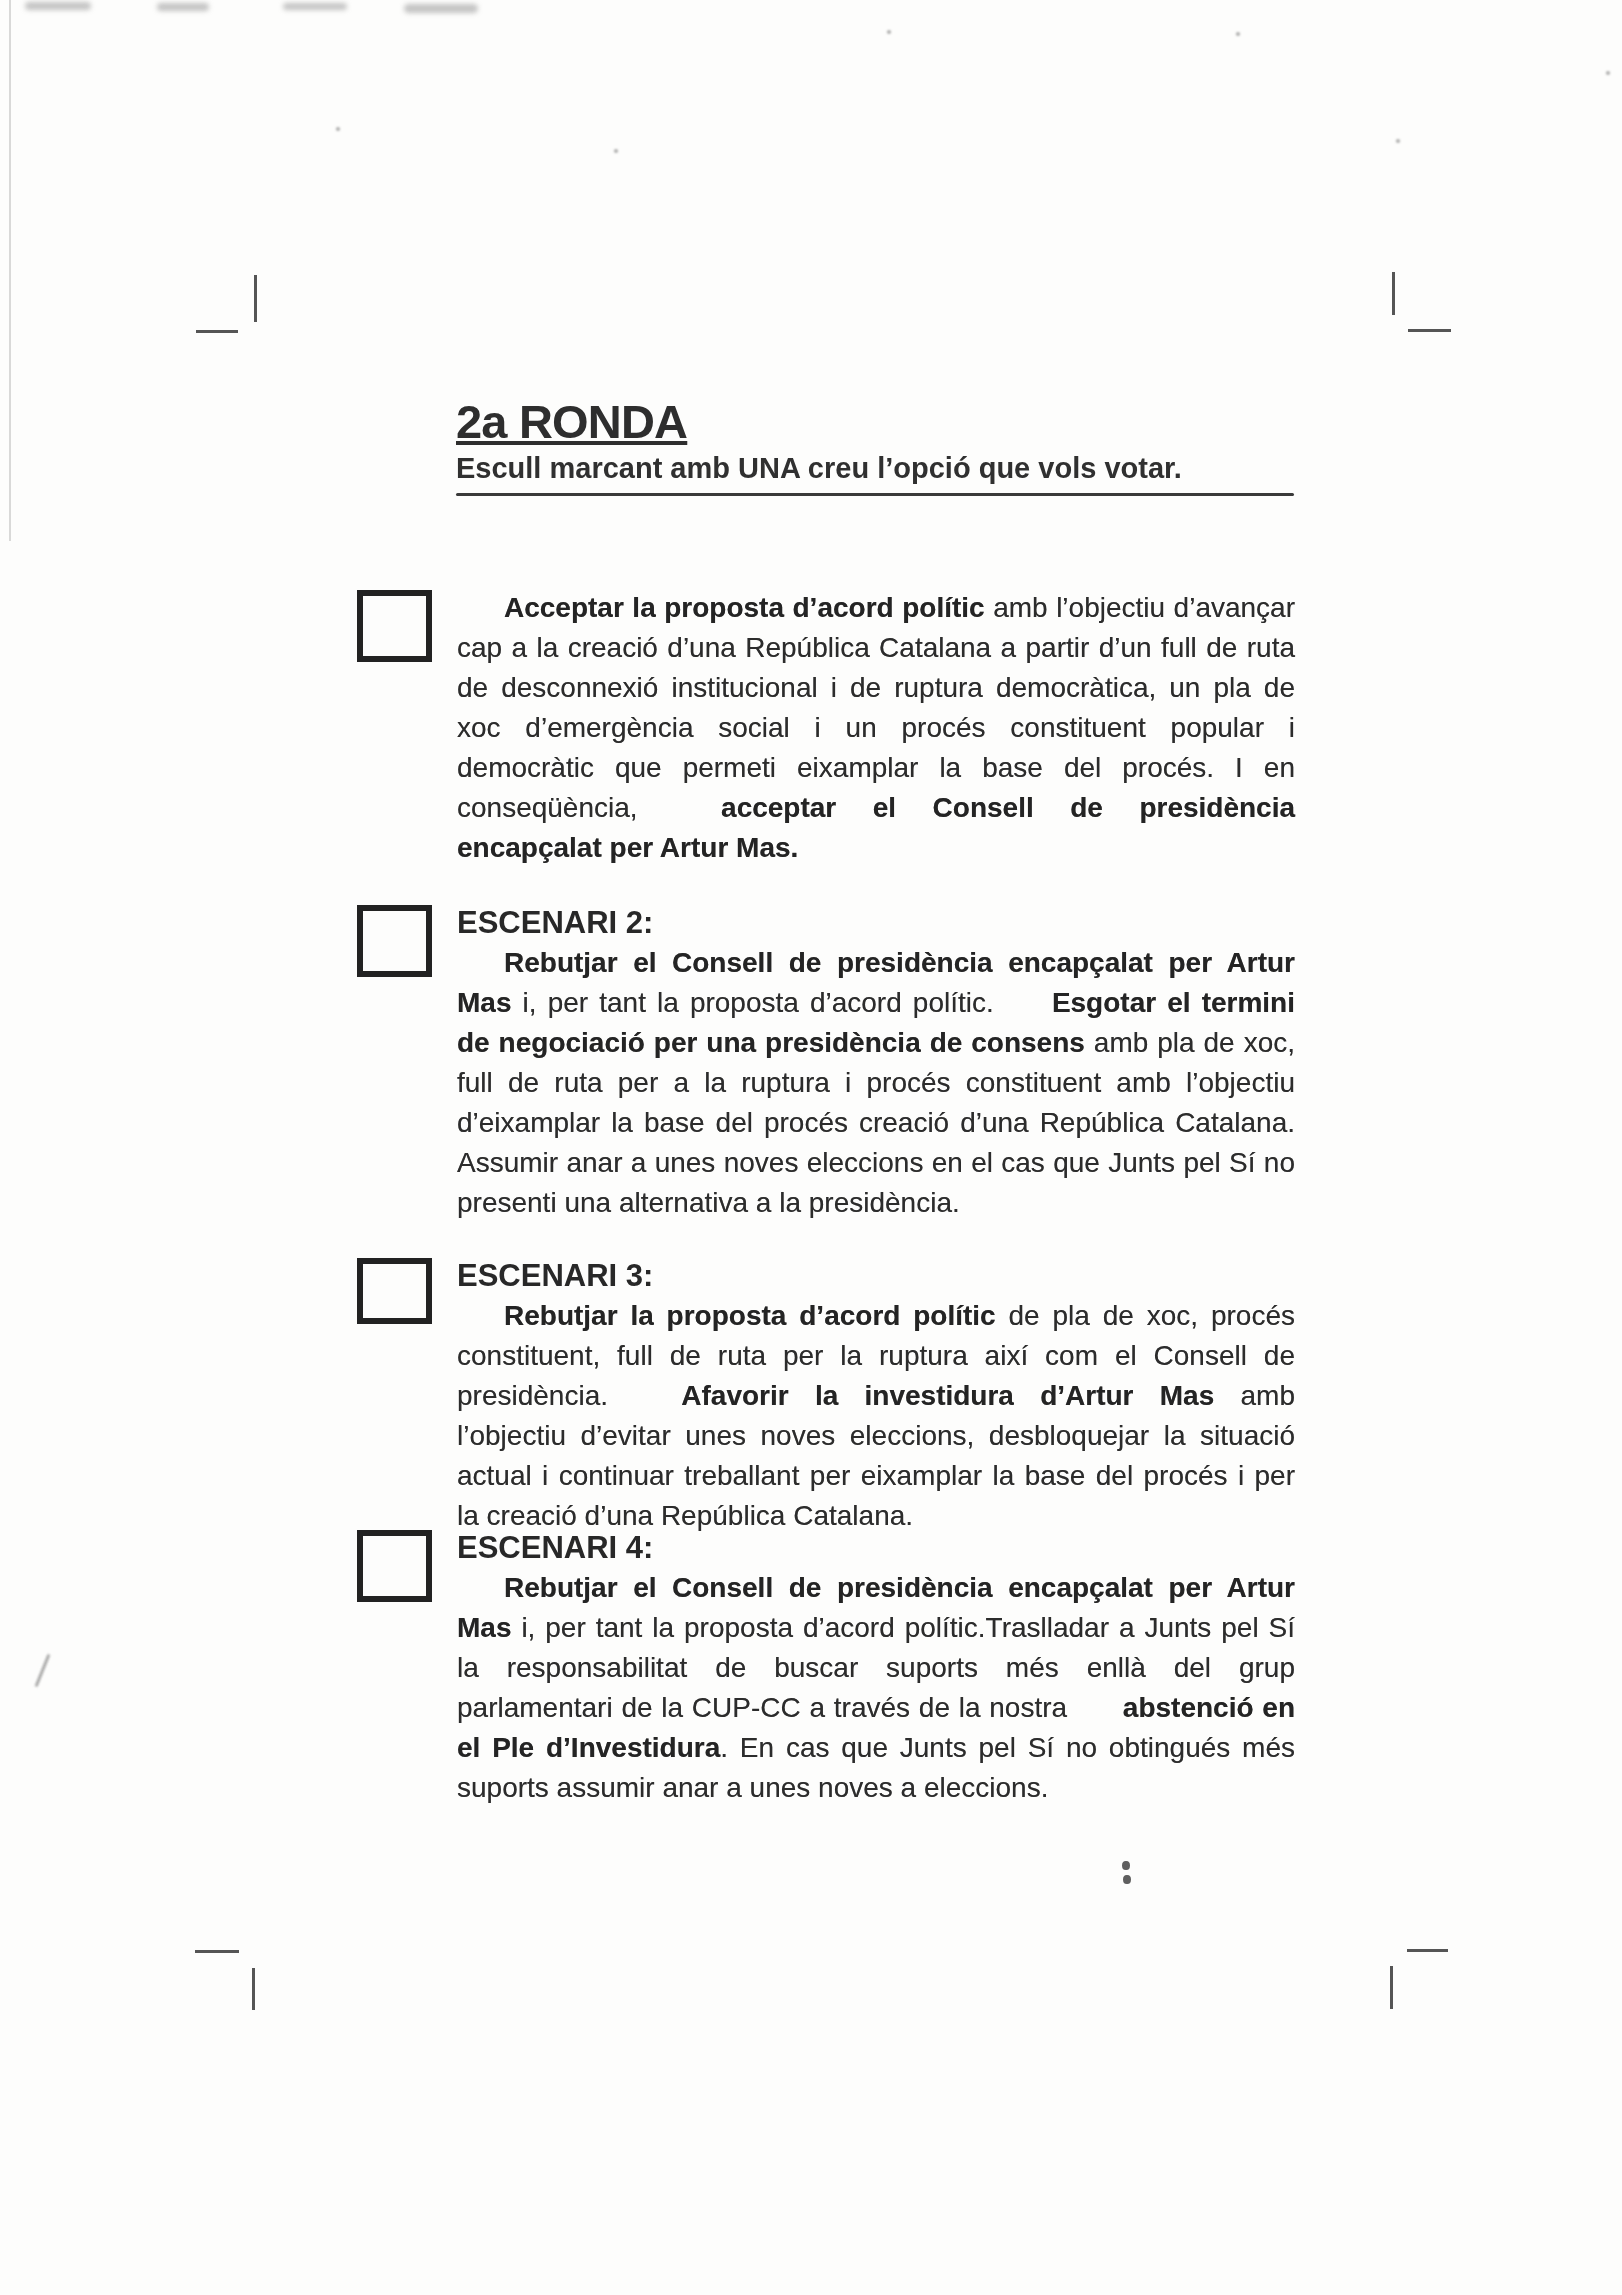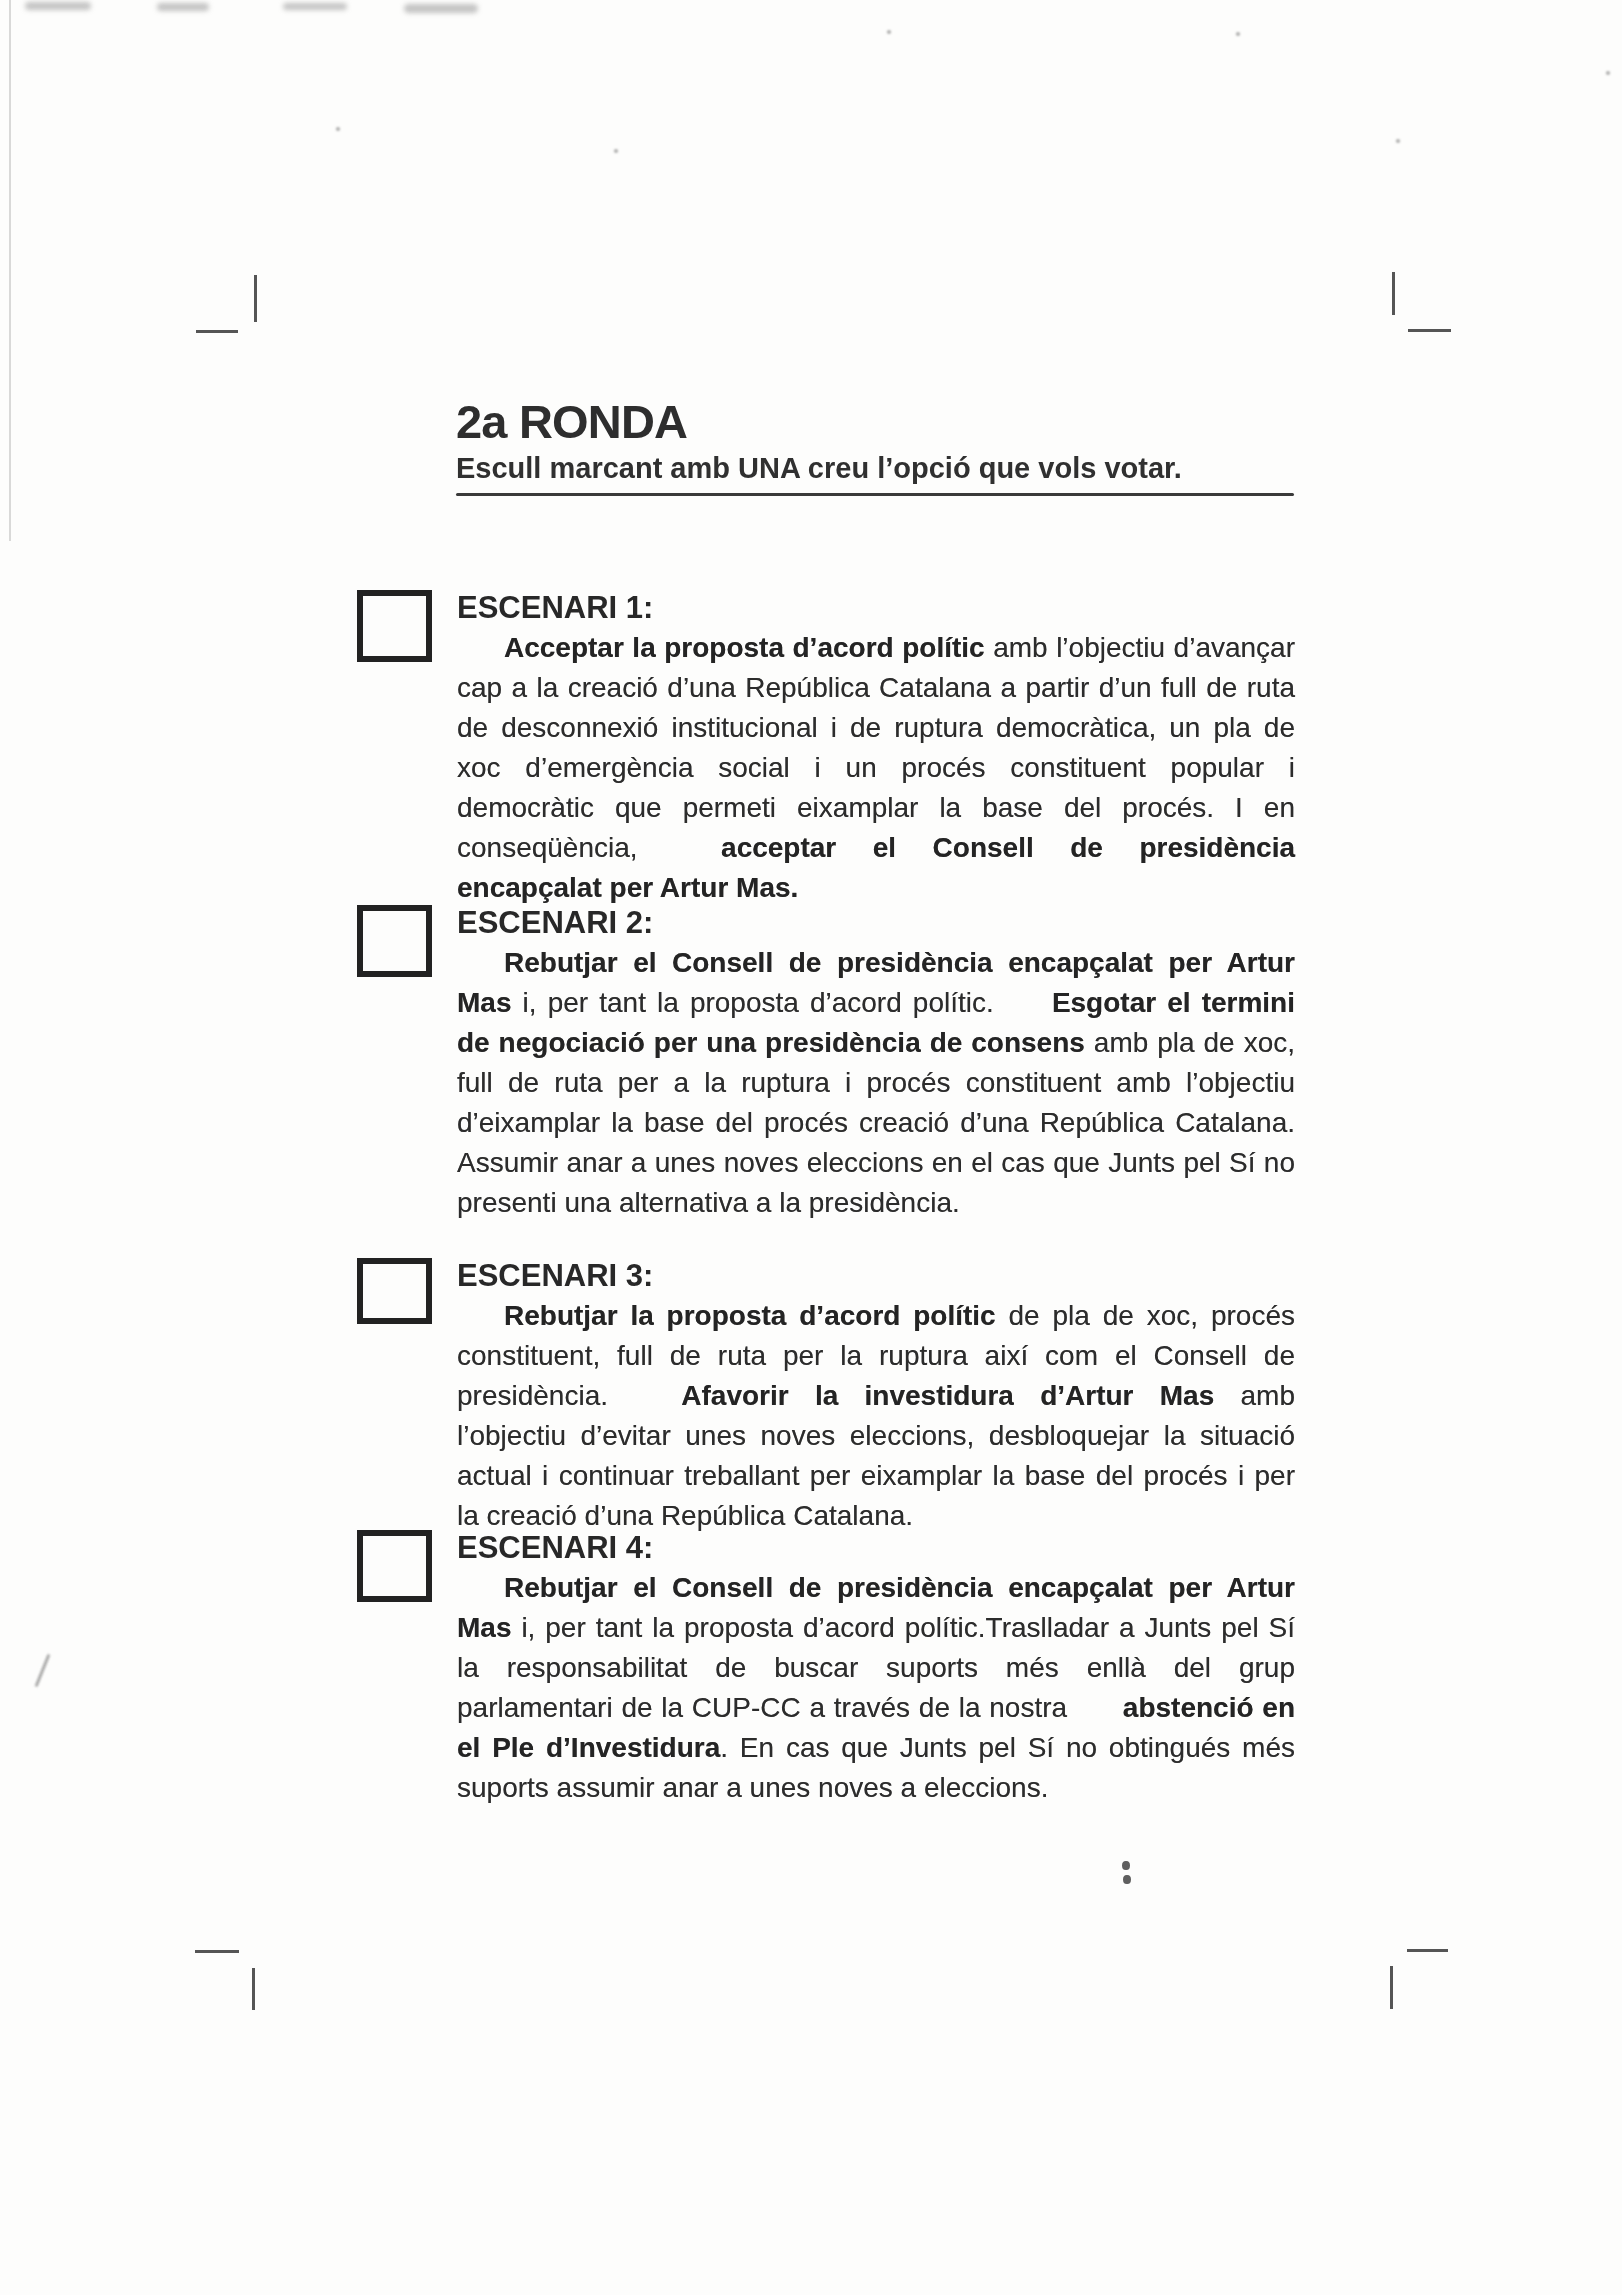--- a/index.html
+++ b/index.html
@@ -22,20 +22,21 @@
     top: 397px;
     width: 838px;
   }
   .page-title {
     margin: 0;
     font-size: 47px;
     line-height: 49px;
     font-weight: bold;
     letter-spacing: -0.8px;
     color: #2e2e2e;
+    text-decoration: underline;
   }
   .page-instructions {
     margin: 6px 0 0 0;
     font-size: 29px;
     line-height: 32px;
     font-weight: bold;
     color: #303030;
   }
   .header-divider {
     margin-top: 8.5px;
@@ -164,21 +165,20 @@
 
 <div class="header">
   <h1 class="page-title">2a RONDA</h1>
   <p class="page-instructions">Escull marcant amb UNA creu l’opció que vols votar.</p>
   <div class="header-divider"></div>
 </div>
 
 <div class="scenario s1">
   <div class="checkbox" role="checkbox" aria-checked="false"></div>
   <div class="scenario-body">
-    <h2 class="scenario-heading">ESCENARI 1:</h2>
     <p class="scenario-text"><b>Acceptar la proposta d’acord polític</b><span> amb l’objectiu d’avançar cap a la creació d’una República Catalana a partir d’un full de ruta de desconnexió institucional i de ruptura democràtica, un pla de xoc d’emergència social i un procés constituent popular i democràtic que permeti eixamplar la base del procés. I en conseqüència, </span><b>acceptar el Consell de presidència encapçalat per Artur Mas.</b></p>
   </div>
 </div>
 
 <div class="scenario s2">
   <div class="checkbox" role="checkbox" aria-checked="false"></div>
   <div class="scenario-body">
     <h2 class="scenario-heading">ESCENARI 2:</h2>
     <p class="scenario-text"><b>Rebutjar el Consell de presidència encapçalat per Artur Mas</b><span> i, per tant la proposta d’acord polític. </span><b>Esgotar el termini de negociació per una presidència de consens</b><span> amb pla de xoc, full de ruta per a la ruptura i procés constituent amb l’objectiu d’eixamplar la base del procés creació d’una República Catalana. Assumir anar a unes noves eleccions en el cas que Junts pel Sí no presenti una alternativa a la presidència.</span></p>
   </div>

